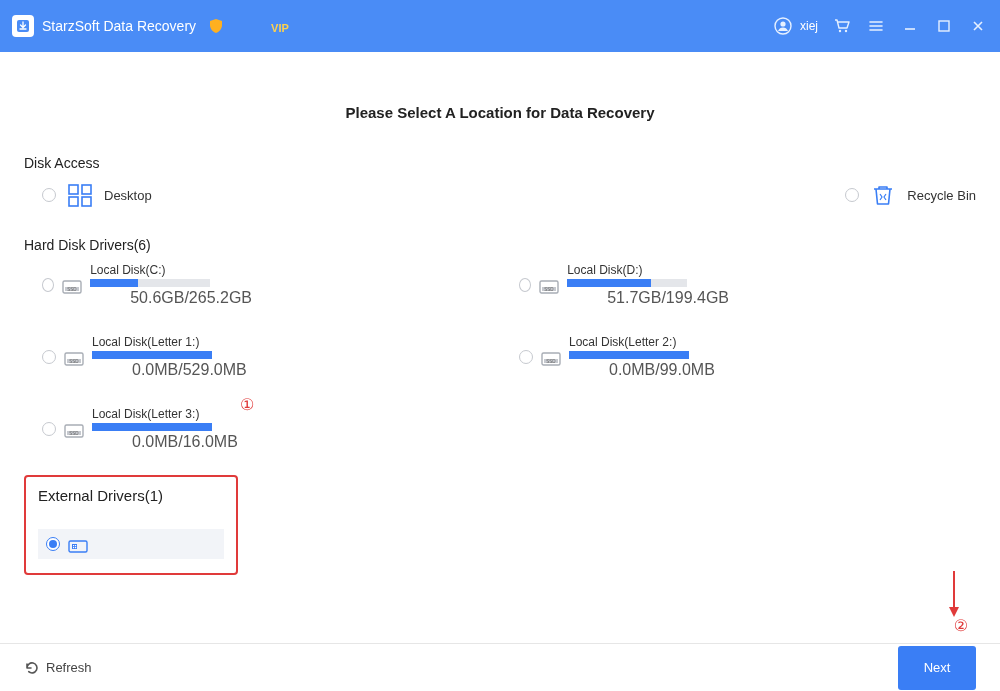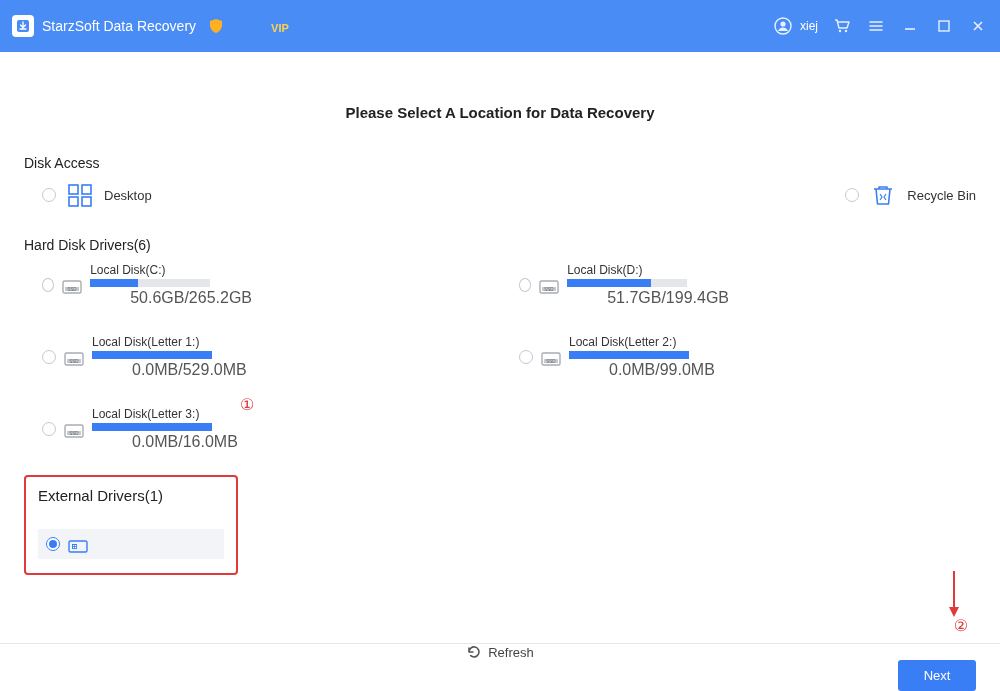--- a/index.html
+++ b/index.html
@@ -46,23 +46,23 @@
   
   .external-box { border: 2px solid #e03a3a; border-radius: 4px; padding: 10px 12px 14px 12px; width: 214px; position: relative; }
   .external-box .section-label { margin-bottom: 25px; font-size: 15px; }
   .ext-item { background: #f2f4f8; padding: 6px 8px; display: flex; align-items: center; gap: 8px; }
   .annot { color: #e03a3a; font-size: 16px; font-weight: 500; position: absolute; }
   .annot-1 { left: 240px; top: 395px; }
   .annot-2 { right: 32px; bottom: 56px; }
   .arrow { position: absolute; right: 40px; bottom: 72px; }
 
   
-  .footer { position: absolute; left: 0; right: 0; bottom: 0; height: 48px; border-top: 1px solid #e6e6e6; display: flex; align-items: center; padding: 0 24px; flex-direction: column; }
+  .footer { position: absolute; left: 0; right: 0; bottom: 0; height: 48px; border-top: 1px solid #e6e6e6; display: flex; align-items: center; padding: 0 24px; }
   .refresh { display: flex; align-items: center; gap: 6px; font-size: 13px; color: #444; cursor: pointer; }
-  .next-btn { margin-left: auto; background: #3a7ef5; color: #fff; font-size: 13px; border: none; width: 78px; height: 37px; border-radius: 3px; cursor: pointer; }
+  .next-btn { margin-left: auto; background: #3a7ef5; color: #fff; font-size: 13px; border: none; width: 78px; height: 44px; border-radius: 3px; cursor: pointer; }
 </style>
 </head>
 <body>
 
 <div class="titlebar">
   <div class="logo-box">
     <svg width="14" height="14" viewBox="0 0 14 14">
         <rect x="1" y="1" width="12" height="12" rx="2" fill="#4a8cf6"></rect>
         <path d="M7 3v5M4.5 6L7 8.5 9.5 6M4 10h6" stroke="#fff" stroke-width="1.3" fill="none" stroke-linecap="round"></path>
       </svg>

